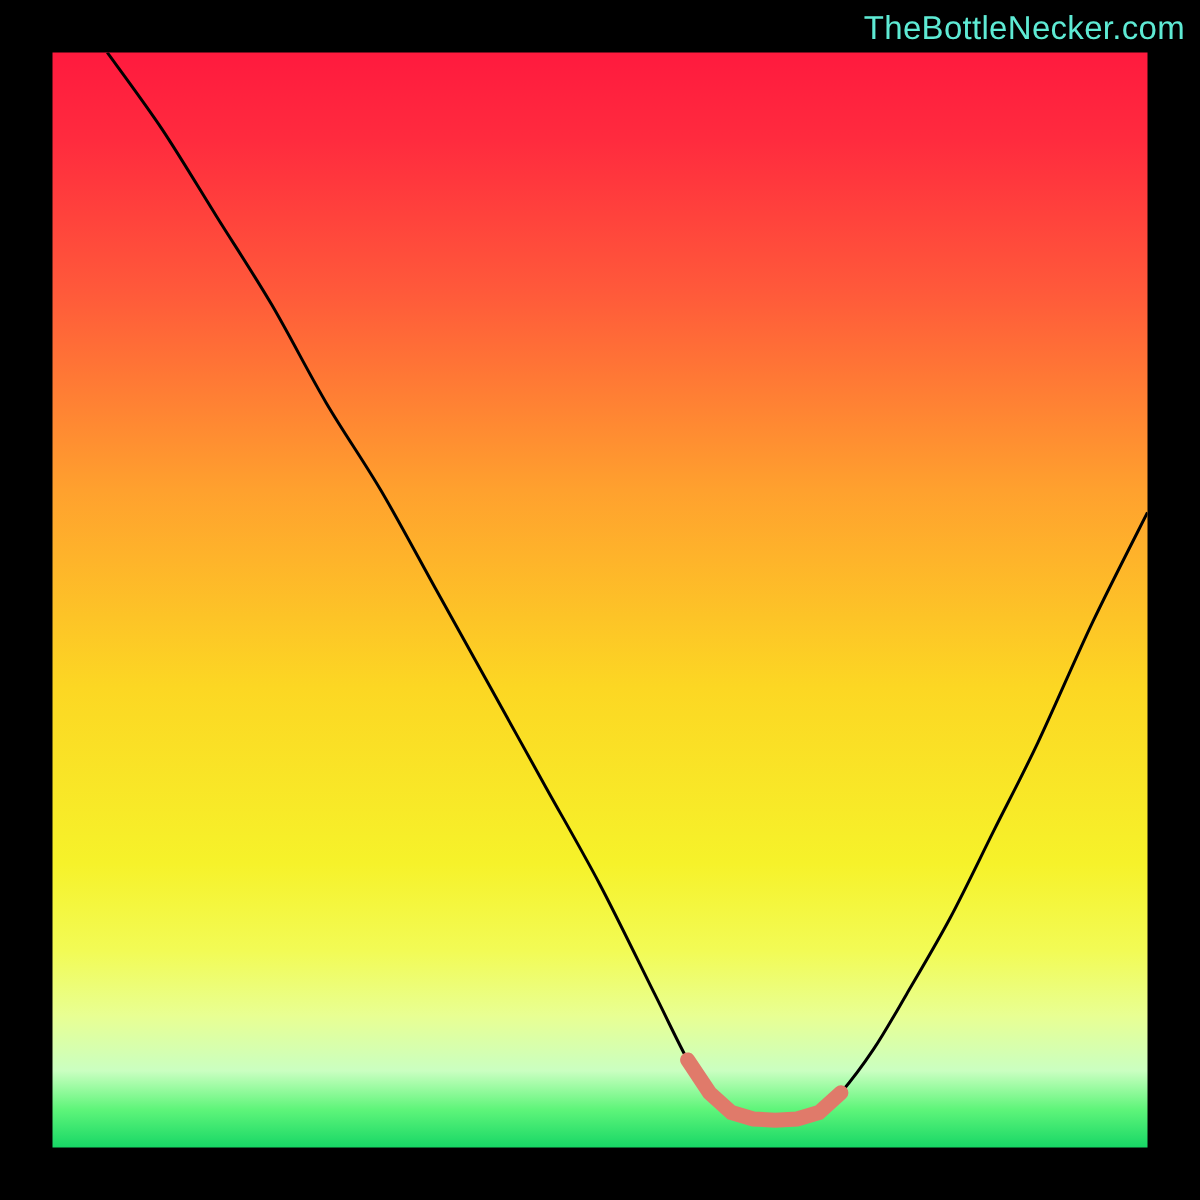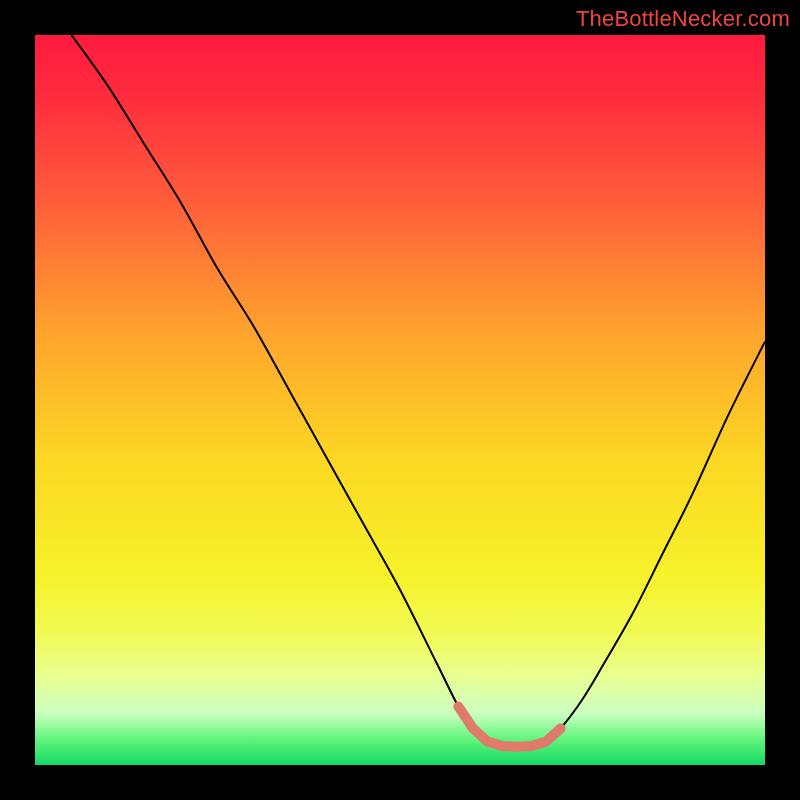--- a/index.html
+++ b/index.html
@@ -13,21 +13,21 @@
   }
   .stage {
     position: relative;
     width: 800px;
     height: 800px;
   }
   .watermark {
     position: absolute;
     top: 6px;
     right: 10px;
-    color: #ef4444;
+    color: #5eead4;
     font-size: 22px;
     letter-spacing: 0.2px;
     z-index: 20;
     margin-left: 39px;
   }
   svg {
     display: block;
   }
 </style>
 </head>

